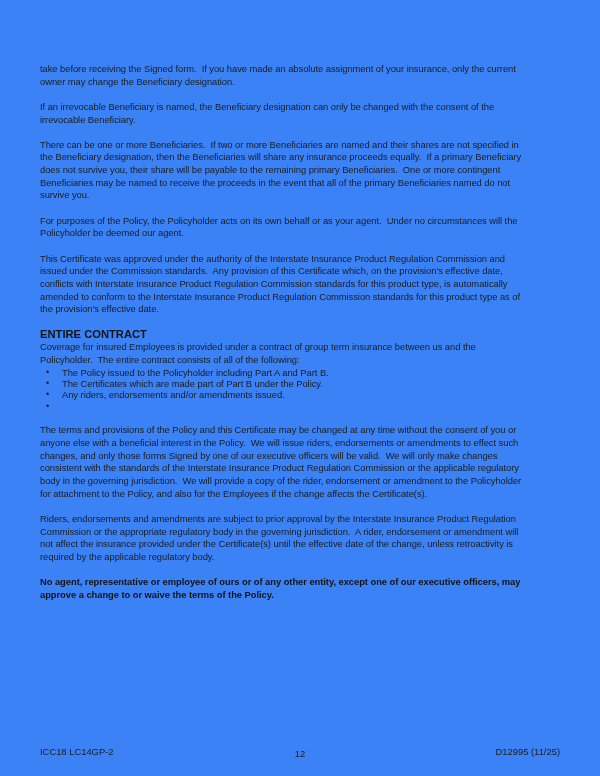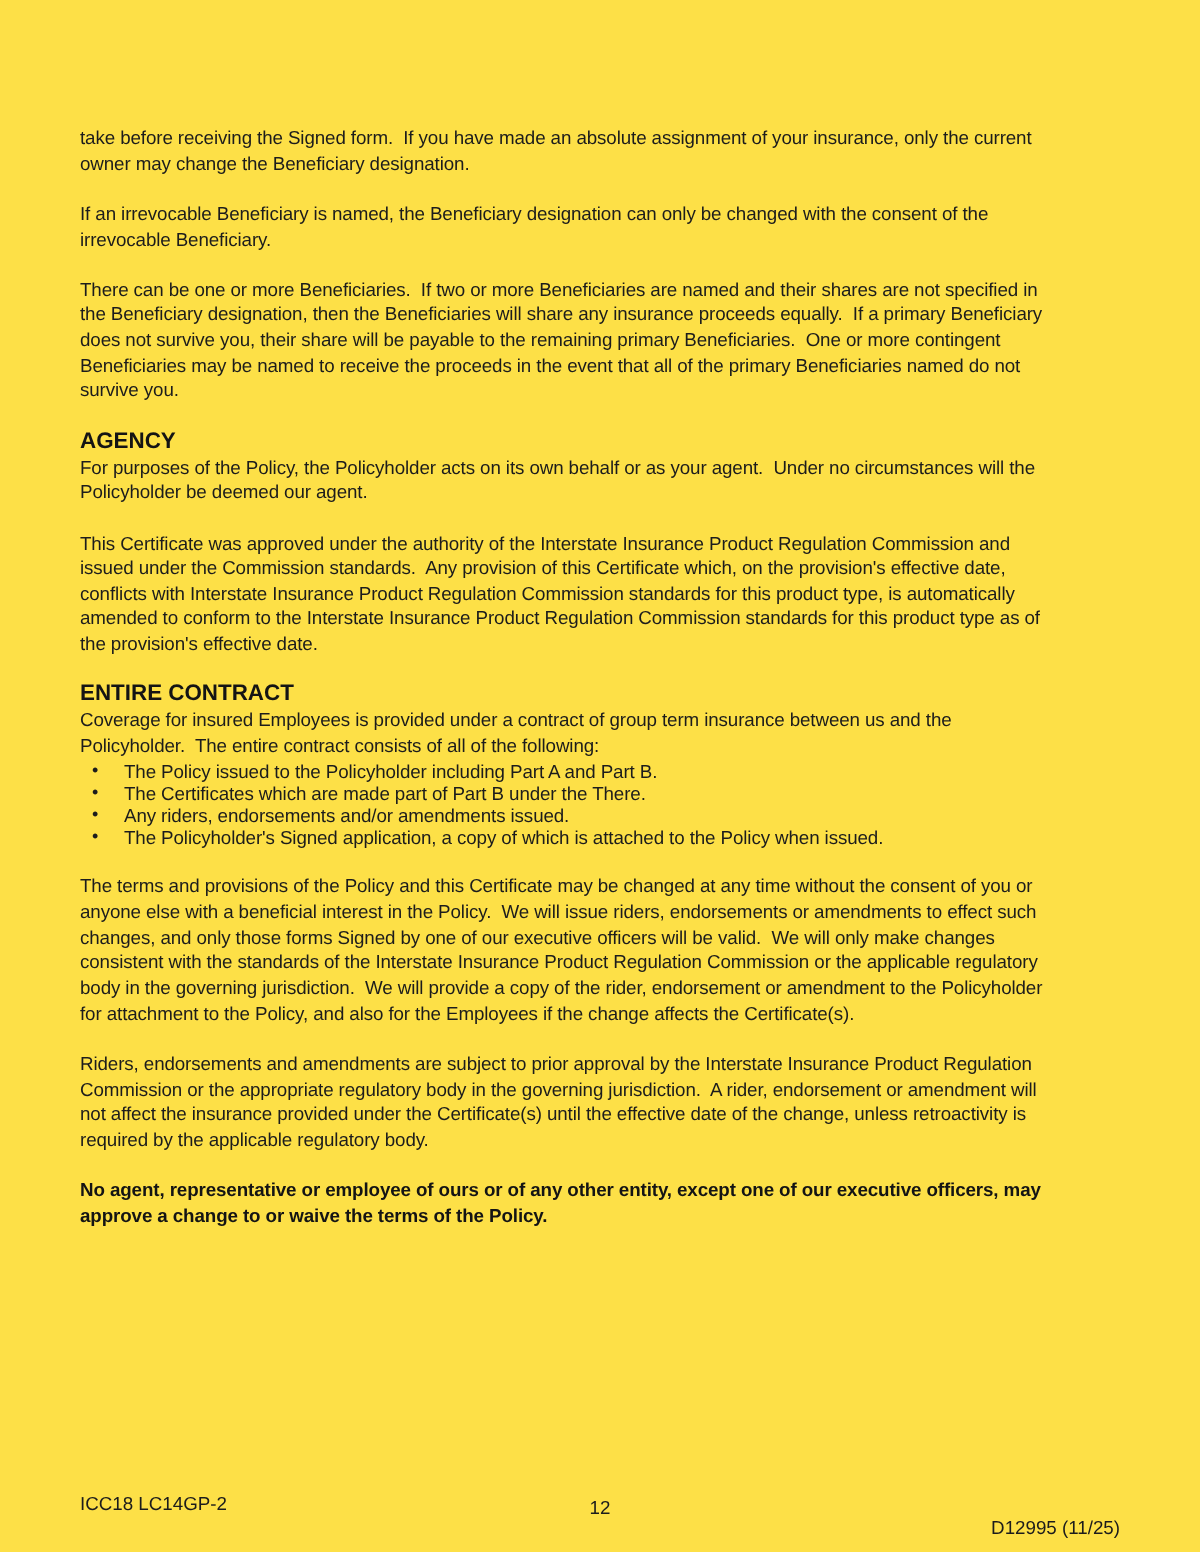--- a/index.html
+++ b/index.html
@@ -6,21 +6,21 @@
   html, body {
     width: 600px;
     height: 776px;
     background: #ffffff;
     font-family: "Liberation Sans", sans-serif;
   }
   .page {
     position: relative;
     width: 600px;
     height: 776px;
-    background: #fde047;
+    background: #3b82f6;
     color: #1c1c1c;
     overflow: hidden;
   }
   .content {
     position: absolute;
     left: 40px;
     top: 63px;
     width: 552px;
     font-size: 9.4px;
     line-height: 12.65px;
@@ -63,40 +63,39 @@
     position: absolute;
     left: 40px;
     right: 40px;
     top: 746px;
     height: 14px;
     font-size: 9.4px;
     color: #1c1c1c;
   }
   .footer-left  { position: absolute; left: 0; top: 0; }
   .footer-center{ position: absolute; left: 50%; top: 2px; transform: translateX(-50%); }
-  .footer-right { position: absolute; right: 0; top: 12px; padding-left: 16px; }
+  .footer-right { position: absolute; right: 0; top: 0; padding-left: 16px; }
 </style>
 </head>
 <body>
 
 <div class="page">
   <div class="content">
 
     <p class="para">take before receiving the Signed form.  If you have made an absolute assignment of your insurance, only the current
 owner may change the Beneficiary designation.</p>
     <p class="para">If an irrevocable Beneficiary is named, the Beneficiary designation can only be changed with the consent of the
 irrevocable Beneficiary.</p>
     <p class="para">There can be one or more Beneficiaries.  If two or more Beneficiaries are named and their shares are not specified in
 the Beneficiary designation, then the Beneficiaries will share any insurance proceeds equally.  If a primary Beneficiary
 does not survive you, their share will be payable to the remaining primary Beneficiaries.  One or more contingent
 Beneficiaries may be named to receive the proceeds in the event that all of the primary Beneficiaries named do not
 survive you.</p>
 
     <div class="section">
-      <h2 class="heading">AGENCY</h2>
       <p class="para">For purposes of the Policy, the Policyholder acts on its own behalf or as your agent.  Under no circumstances will the
 Policyholder be deemed our agent.</p>
     </div>
 
     <div class="section">
       <p class="para">This Certificate was approved under the authority of the Interstate Insurance Product Regulation Commission and
 issued under the Commission standards.  Any provision of this Certificate which, on the provision's effective date,
 conflicts with Interstate Insurance Product Regulation Commission standards for this product type, is automatically
 amended to conform to the Interstate Insurance Product Regulation Commission standards for this product type as of
 the provision's effective date.</p>
@@ -106,29 +105,28 @@
       <h2 class="heading">ENTIRE CONTRACT</h2>
       <p class="para tight">Coverage for insured Employees is provided under a contract of group term insurance between us and the
 Policyholder.  The entire contract consists of all of the following:</p>
       <ul class="bullets">
         <li class="bullet-row">
           <span class="bullet-glyph">•</span>
           <span class="bullet-text">The Policy issued to the Policyholder including Part A and Part B.</span>
         </li>
         <li class="bullet-row">
           <span class="bullet-glyph">•</span>
-          <span class="bullet-text">The Certificates which are made part of Part B under the There.</span>
+          <span class="bullet-text">The Certificates which are made part of Part B under the Policy.</span>
         </li>
         <li class="bullet-row">
           <span class="bullet-glyph">•</span>
           <span class="bullet-text">Any riders, endorsements and/or amendments issued.</span>
         </li>
         <li class="bullet-row">
           <span class="bullet-glyph">•</span>
-          <span class="bullet-text">The Policyholder's Signed application, a copy of which is attached to the Policy when issued.</span>
         </li>
       </ul>
     </div>
 
     <div class="section">
       <p class="para">The terms and provisions of the Policy and this Certificate may be changed at any time without the consent of you or
 anyone else with a beneficial interest in the Policy.  We will issue riders, endorsements or amendments to effect such
 changes, and only those forms Signed by one of our executive officers will be valid.  We will only make changes
 consistent with the standards of the Interstate Insurance Product Regulation Commission or the applicable regulatory
 body in the governing jurisdiction.  We will provide a copy of the rider, endorsement or amendment to the Policyholder

